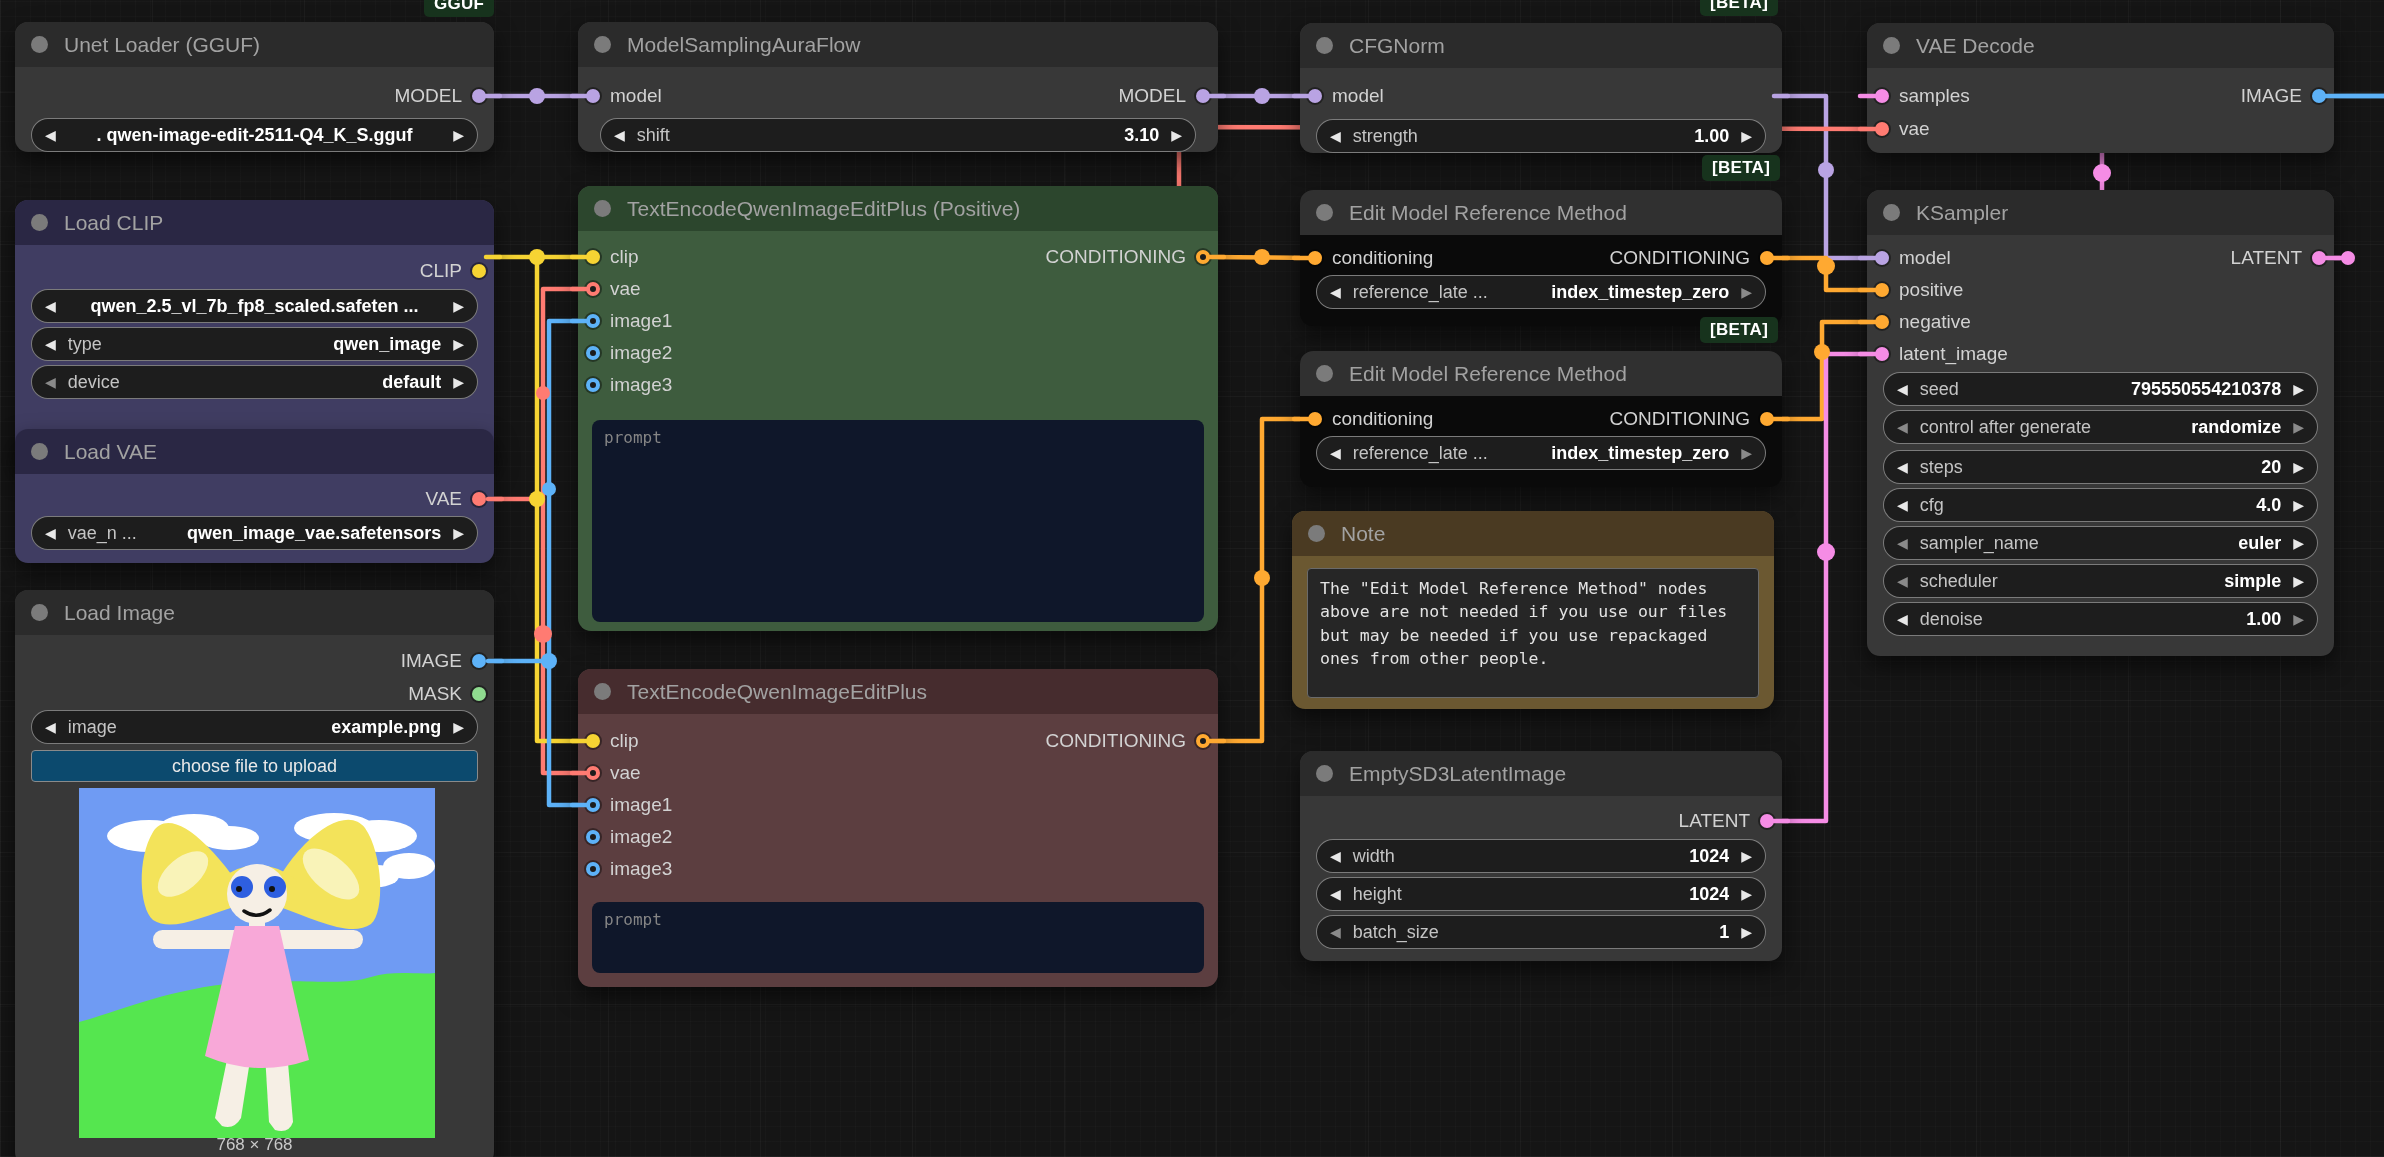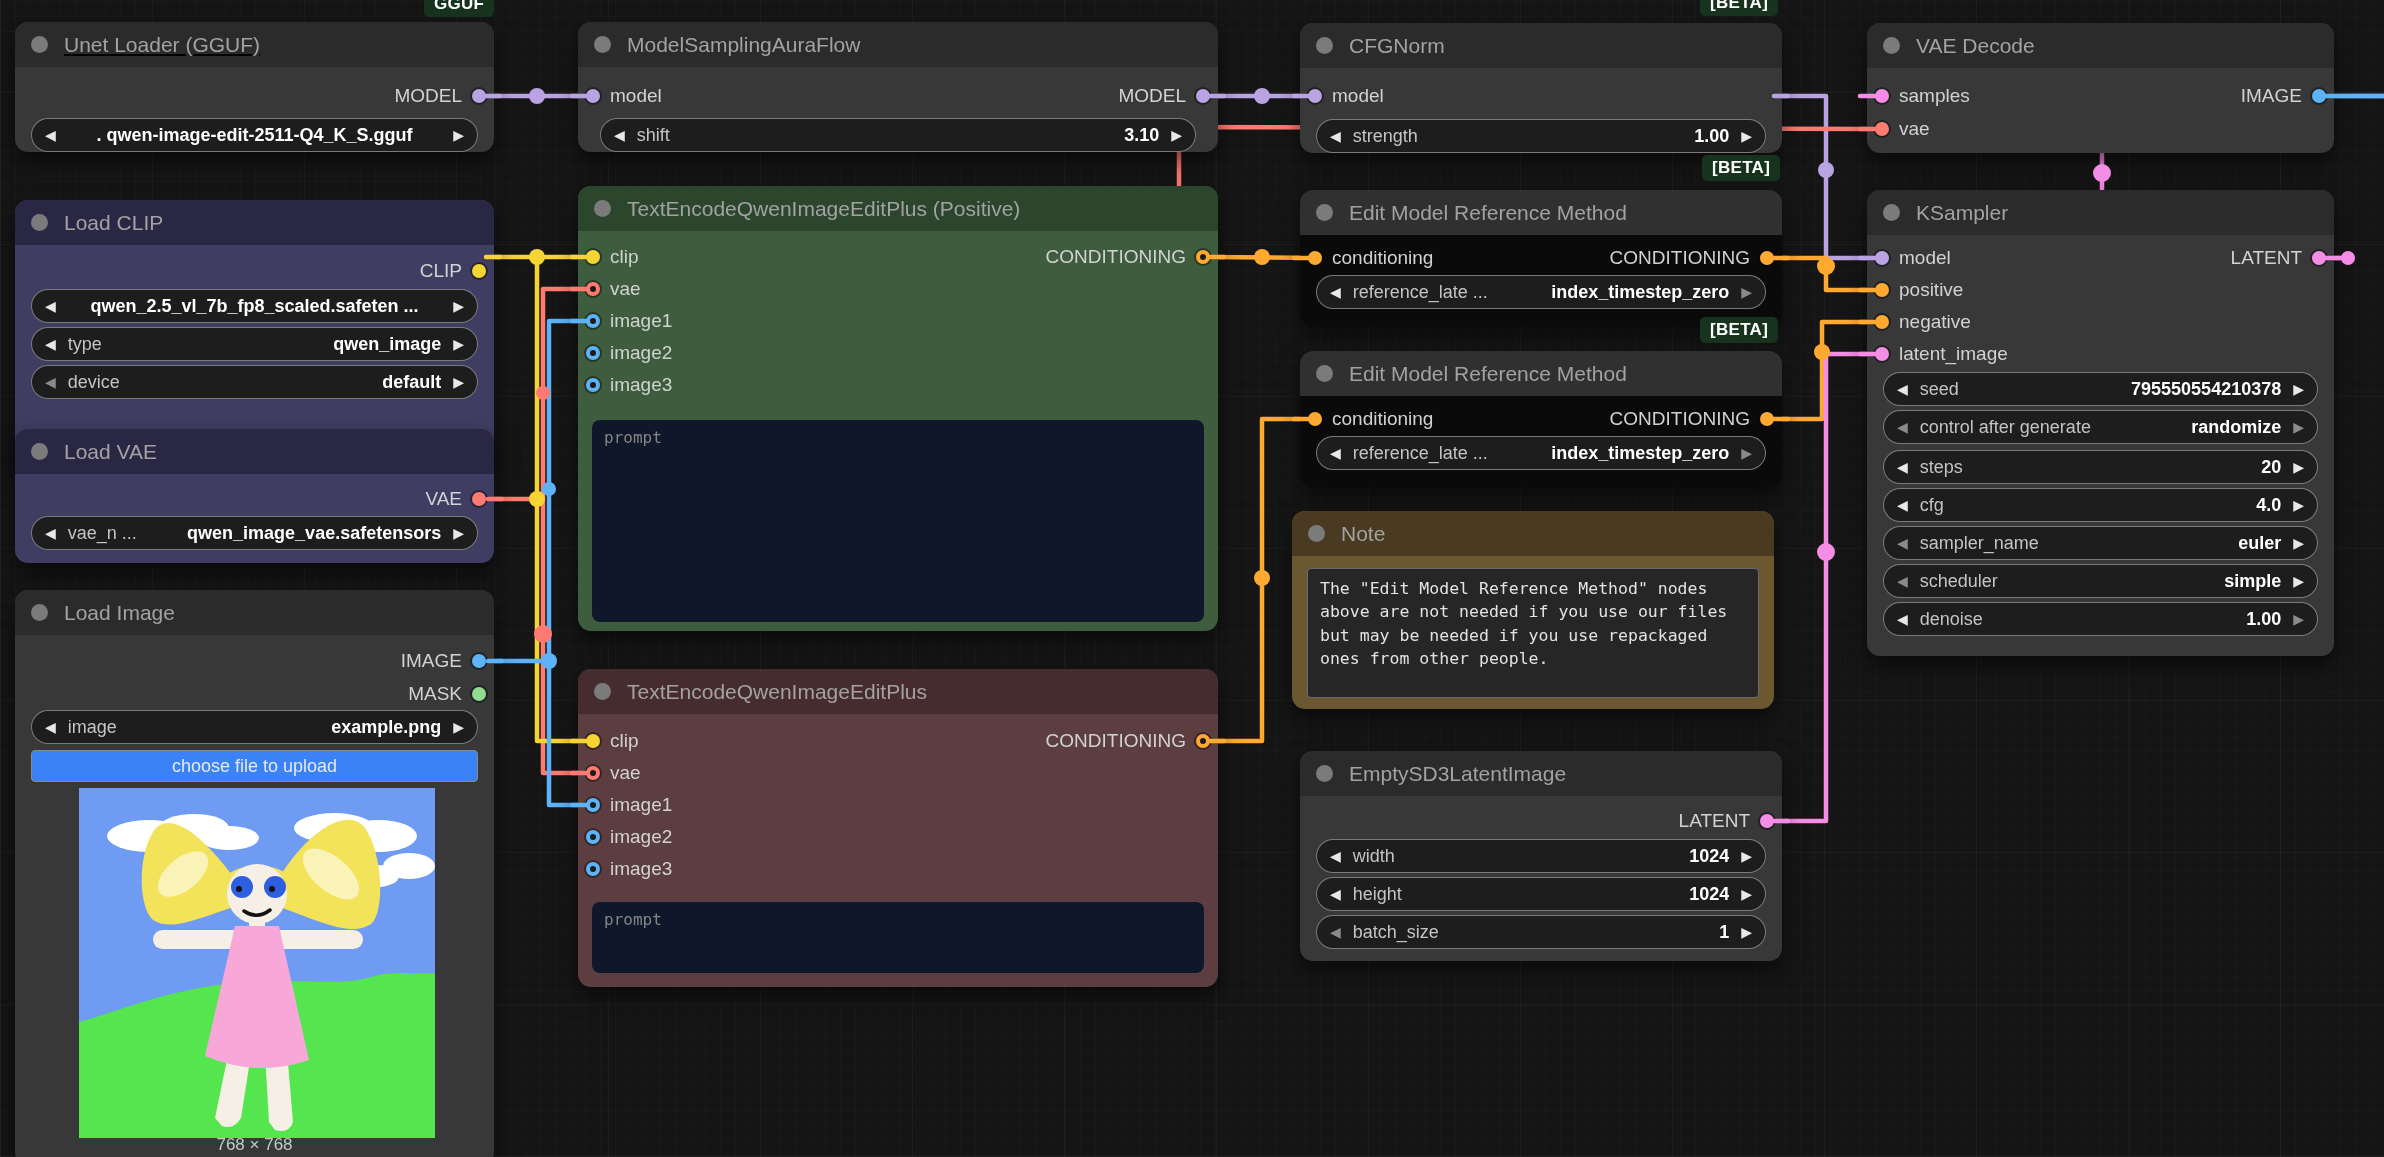--- a/index.html
+++ b/index.html
@@ -31,21 +31,21 @@
   .wide .widget{left:22px;right:22px;}
   .arr{font-size:14px;color:#e8e8e8;flex:none;}
   .arr.m{color:#8a8a8a;}
   .wlabel{font-size:18px;color:#c4c4c4;margin-left:12px;white-space:nowrap;}
   .wval{flex:1;font-size:18px;font-weight:600;color:#fff;text-align:right;margin:0 12px;white-space:nowrap;overflow:hidden;}
   .wval.center{text-align:center;}
   .promptbox{position:absolute;left:14px;right:14px;background:#0f172a;border-radius:8px;
     font-family:"DejaVu Sans Mono", monospace;font-size:16px;color:#858585;padding:8px 12px;box-sizing:border-box;}
   .notebox{position:absolute;left:15px;right:15px;background:#262626;border:1px solid #6a6a6a;border-radius:4px;
     font-family:"DejaVu Sans Mono", monospace;font-size:16.5px;line-height:1.42;color:#e3e3e3;padding:8px 12px;box-sizing:border-box;}
-  .upload-btn{position:absolute;left:16px;right:16px;height:32px;background:#3b82f6;border:1px solid #8a8a8a;border-radius:4px;
+  .upload-btn{position:absolute;left:16px;right:16px;height:32px;background:#0c4a6e;border:1px solid #8a8a8a;border-radius:4px;
     display:flex;align-items:center;justify-content:center;font-size:18px;color:#e8e8e8;box-sizing:border-box;}
   .caption{position:absolute;left:0;right:0;text-align:center;font-size:17px;color:#c9c9c9;}
   .badge{position:absolute;z-index:4;background:#17331d;color:#fff;font-weight:700;font-size:17px;
     padding:3px 10px;border-radius:5px;letter-spacing:.3px;}
   .preview{position:absolute;z-index:2;}
   .wire{fill:none;stroke:var(--c);stroke-width:4.5;stroke-linejoin:round;stroke-linecap:round;}
   .wdot{fill:var(--c);}
 </style>
 </head>
 <body>
@@ -67,21 +67,21 @@
     <polyline class="wire" points="1203,741 1262,741 1262,419 1317,419" style="--c: #ffa931;"></polyline>
     <polyline class="wire" points="1767,419 1822,419 1822,322 1882,322" style="--c: #ffa931;"></polyline>
     <polyline class="wire" points="1767,821 1826,821 1826,354 1882,354" style="--c: #f58ce5;"></polyline>
     <polyline class="wire" points="2319,258 2348,258" style="--c: #f58ce5;"></polyline>
     <polyline class="wire" points="2102,152 2102,190" style="--c: #f58ce5;"></polyline>
     <polyline class="wire" points="2319,96 2384,96" style="--c: #5db2f8;"></polyline>
   </svg>
 
   <div class="badge" style="left:424px;top:-9px;">GGUF</div>
 
-  <div class="node" style="left: 15px; top: 22px; width: 479px; height: 130px; text-decoration: underline; --hd: #2b2b2b; --bd: #383838;">
+  <div class="node" style="left: 15px; top: 22px; width: 479px; height: 130px; --hd: #2b2b2b; --bd: #383838;">
     <div class="nhead">
         <span class="ndot"></span>
         <span class="ntitle">Unet Loader (GGUF)</span>
       </div>
     <div class="row out" style="top:58px">
         <span class="plabel">MODEL</span>
         <span class="port" style="--c: #b9a3e3;"></span>
       </div>
     <div class="widget" style="top:96px">
         <span class="arr">◀</span>

